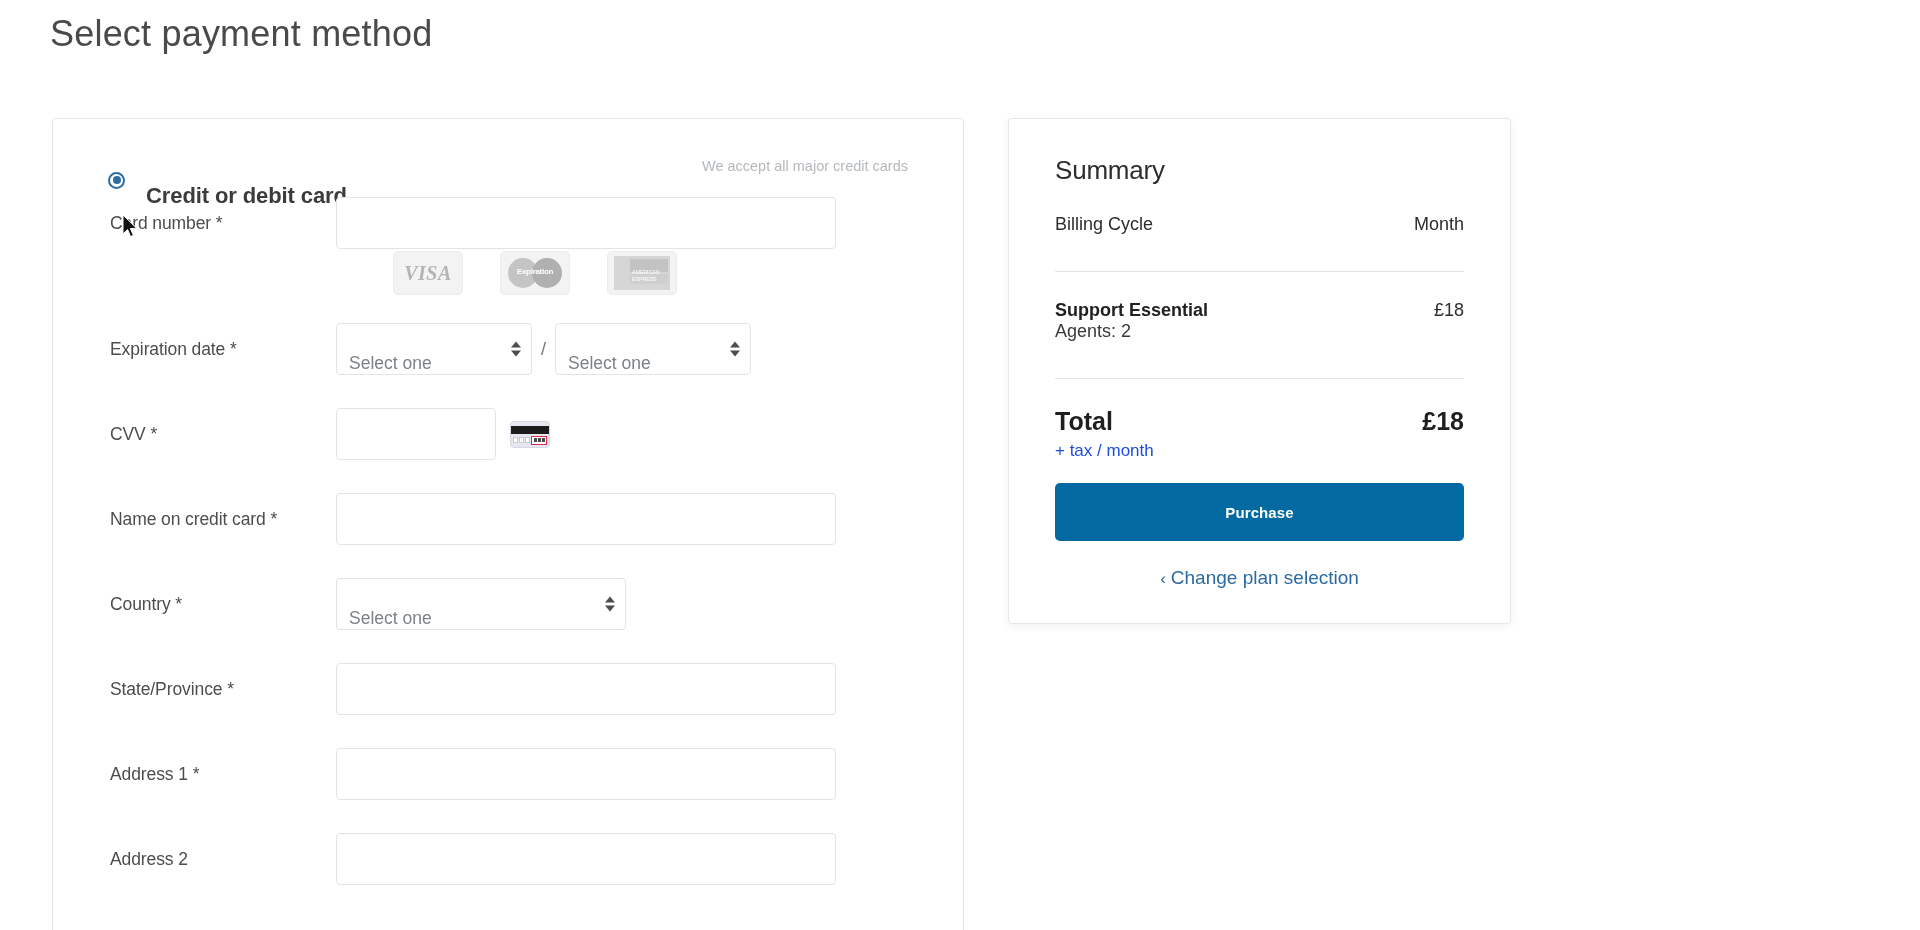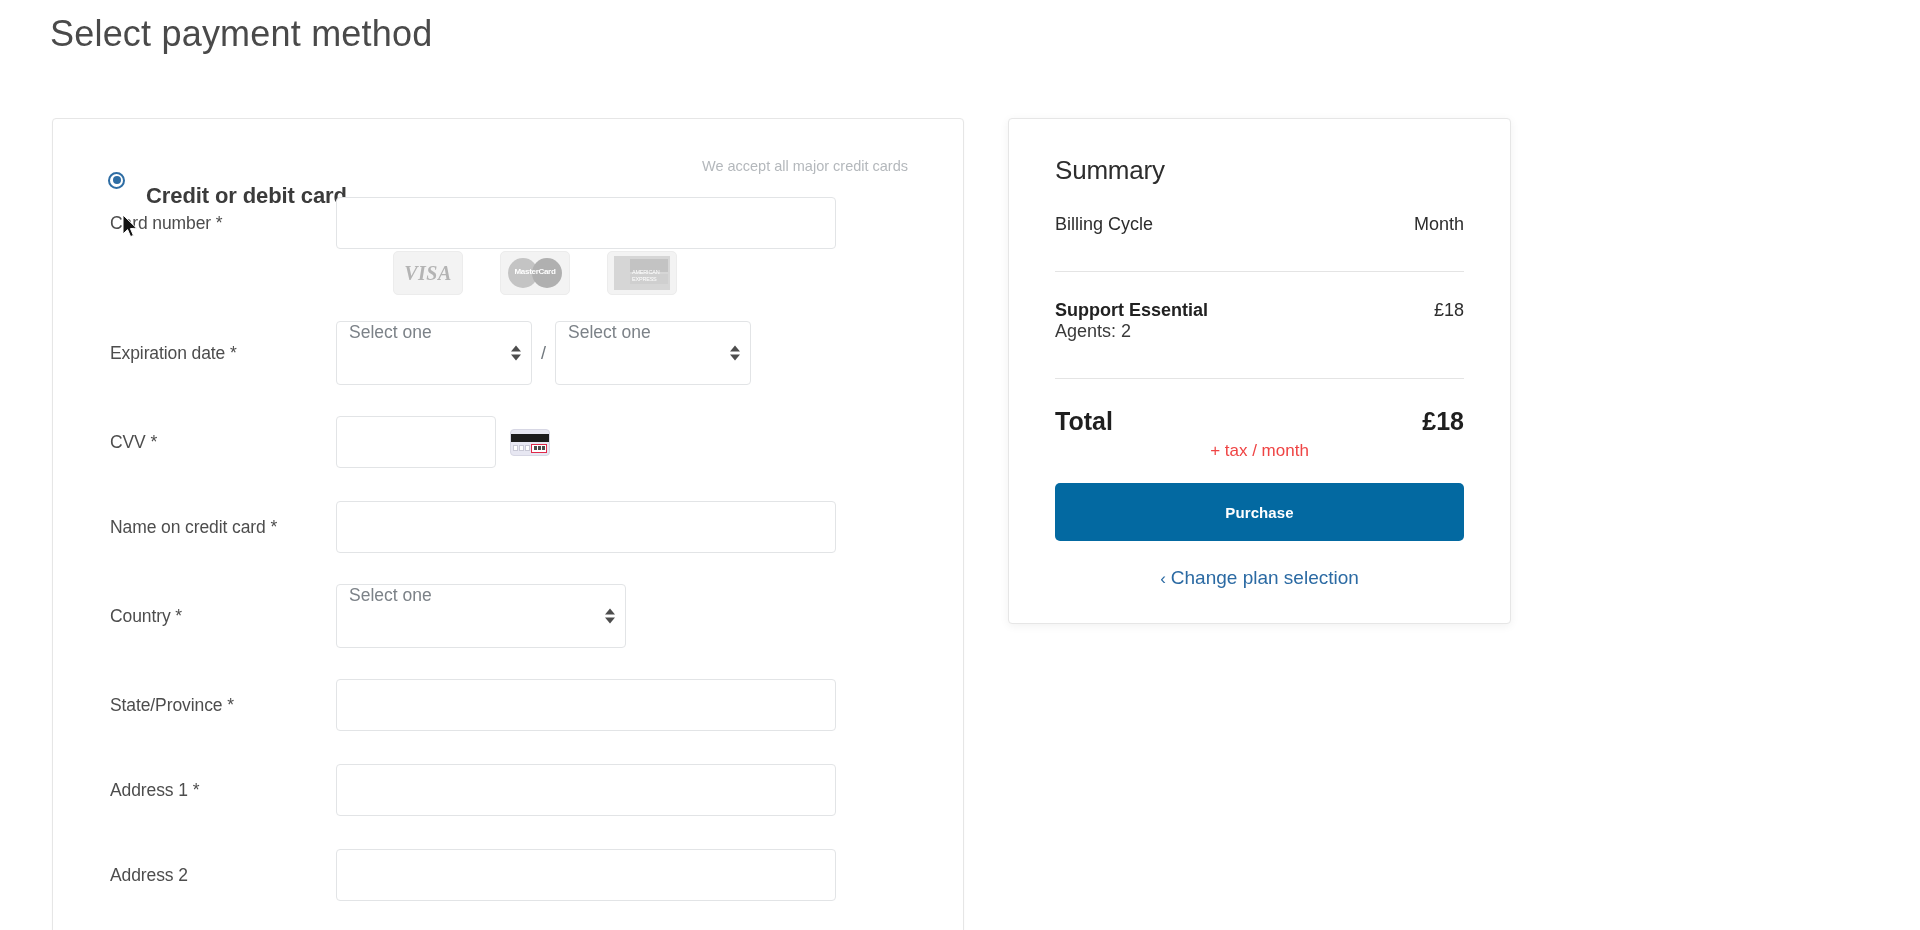--- a/index.html
+++ b/index.html
@@ -129,26 +129,26 @@
     font-family: "Liberation Sans", sans-serif;
     font-size: 17px;
     color: #444;
     padding: 0 14px;
     outline: none;
   }
   .text-input::placeholder { color: #9aa0a6; }
 
   .select-box {
     position: relative;
-    height: 64px;
+    height: 52px;
     border: 1px solid #e2e4e6;
     border-radius: 4px;
     background: #ffffff;
     display: flex;
-    align-items: flex-start;
+    align-items: flex-end;
     padding: 0 30px 0 12px;
     font-size: 17.5px;
     color: #7c8288;
     cursor: pointer;
     user-select: none;
   }
   .select-box .caret {
     position: absolute;
     right: 10px;
     top: 50%;
@@ -350,23 +350,22 @@
     font-weight: bold;
     color: #1f1f1f;
   }
   .total-value {
     font-size: 25px;
     font-weight: bold;
     color: #1f1f1f;
   }
   .total-note {
     font-size: 17px;
-    color: #ef4444;
+    color: #1d4ed8;
     margin-top: 5px;
-    text-align: center;
   }
 
   .purchase-btn {
     display: block;
     width: 100%;
     margin-top: 22px;
     height: 58px;
     background: #0369a1;
     border: none;
     border-radius: 5px;
@@ -429,21 +428,21 @@
         </div>
 
         <div class="card-logos">
           <div class="card-logo">
             <span class="visa-text">VISA</span>
           </div>
           <div class="card-logo">
             <div class="mc-wrap">
               <span class="mc-c left"></span>
               <span class="mc-c right"></span>
-              <span class="mc-text">MasterCard</span>
+              <span class="mc-text">Expiration</span>
             </div>
           </div>
           <div class="card-logo">
             <div class="amex-wrap">
               <span class="amex-bar"></span>
               <span class="amex-bar2"></span>
               <span class="amex-text">AMERICAN EXPRESS</span>
             </div>
           </div>
         </div>

